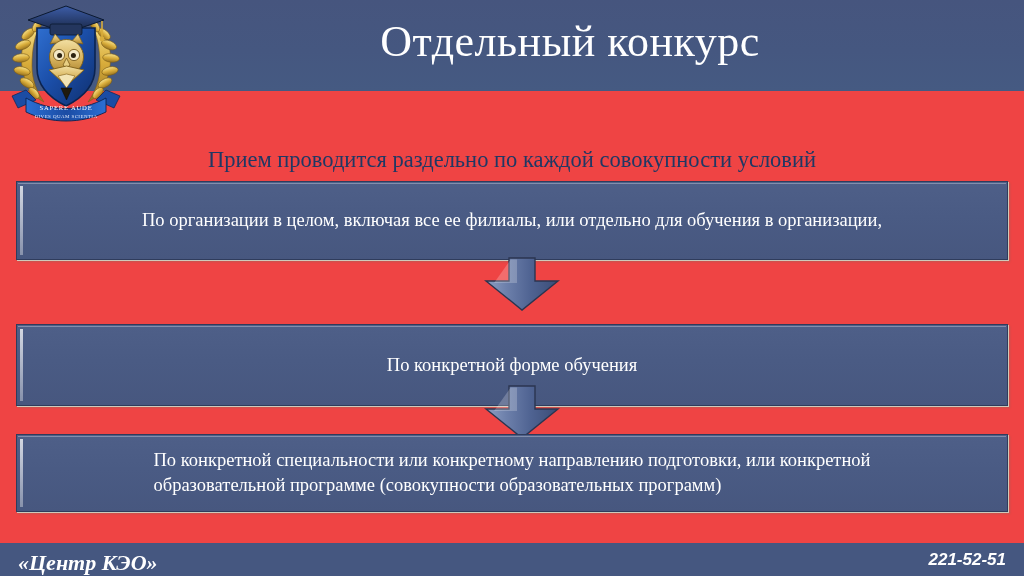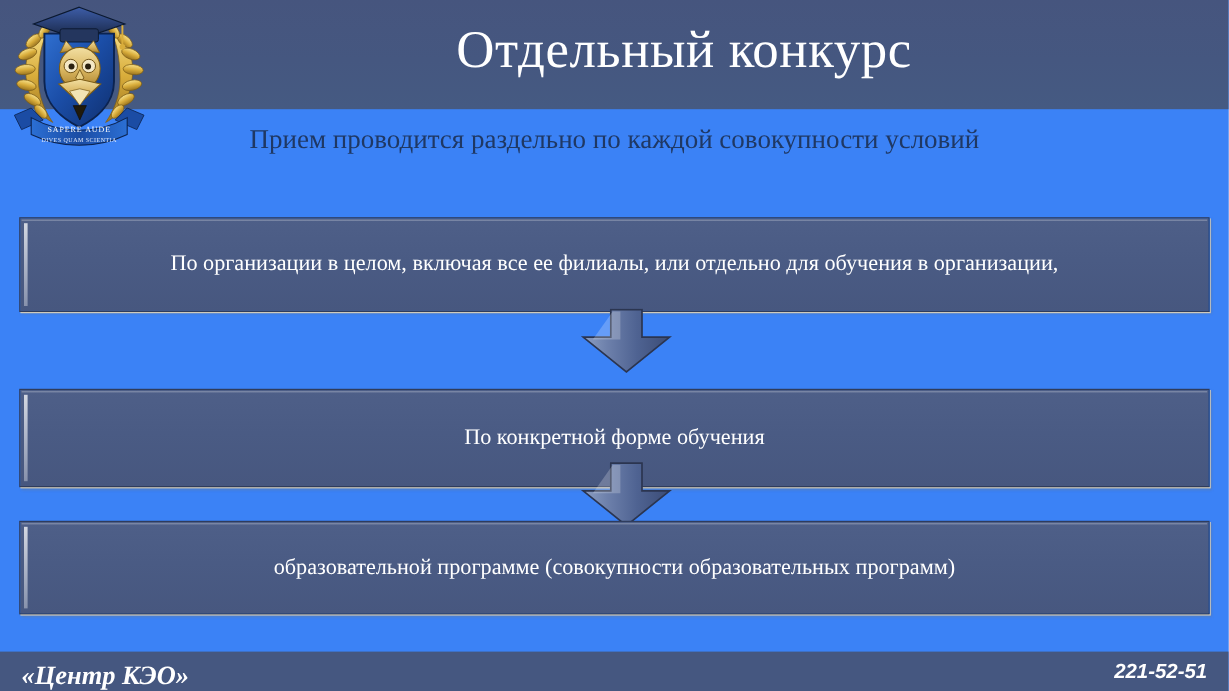--- a/index.html
+++ b/index.html
@@ -10,21 +10,21 @@
     width: 1024px;
     height: 576px;
     overflow: hidden;
     font-family: "Liberation Serif", serif;
     background: #f7f4ea;
   }
   #slide {
     position: relative;
     width: 1024px;
     height: 576px;
-    background: #3b82f6;
+    background: #ef4444;
     overflow: hidden;
   }
 
   
   #header-band {
     position: absolute;
     left: 0;
     top: 0;
     width: 1024px;
     height: 91px;
@@ -59,21 +59,21 @@
     position: absolute;
     left: 92px;
     top: 100px;
     width: 840px;
     text-align: center;
     color: #1f3864;
     font-size: 22.5px;
     line-height: 31px;
     font-family: "Liberation Serif", serif;
   }
-  #subtitle .ln { display: block; }
+  #subtitle .ln { display: block; margin-top: 44px; }
 
   
   .flow-box {
     position: absolute;
     background: linear-gradient(180deg, #4e5f88 0%, #4a5b84 45%, #47577f 100%);
     border: 1px solid #2f3c5c;
     box-sizing: border-box;
     box-shadow: 1px 1px 0 #cfcabb, 2px 2px 2px rgba(120,115,100,0.35);
     display: flex;
     align-items: center;
@@ -288,20 +288,21 @@
           <stop offset="100%" stop-color="#3b4c76"></stop>
         </linearGradient>
       </defs>
       <path d="M25 1 L51 1 L51 24 L74 24 L38 53 L2 24 L25 24 Z" fill="url(#arrG2)" stroke="#2b3550" stroke-width="1.4" stroke-linejoin="miter"></path>
       <path d="M26.6 2.6 L33 2.6 L33 26 L10 26 Z" fill="rgba(255,255,255,0.22)"></path>
     </svg>
   </div>
 
   <div id="box-3" class="flow-box">
     <div class="flow-text">
+      <span class="ln">По конкретной специальности или конкретному направлению подготовки, или конкретной</span>
       <span class="ln">образовательной программе (совокупности образовательных программ)</span>
     </div>
   </div>
 
   <div id="footer-band">
     <div id="footer-left">«Центр КЭО»</div>
     <div id="footer-right">221-52-51</div>
   </div>
 
 </div>

